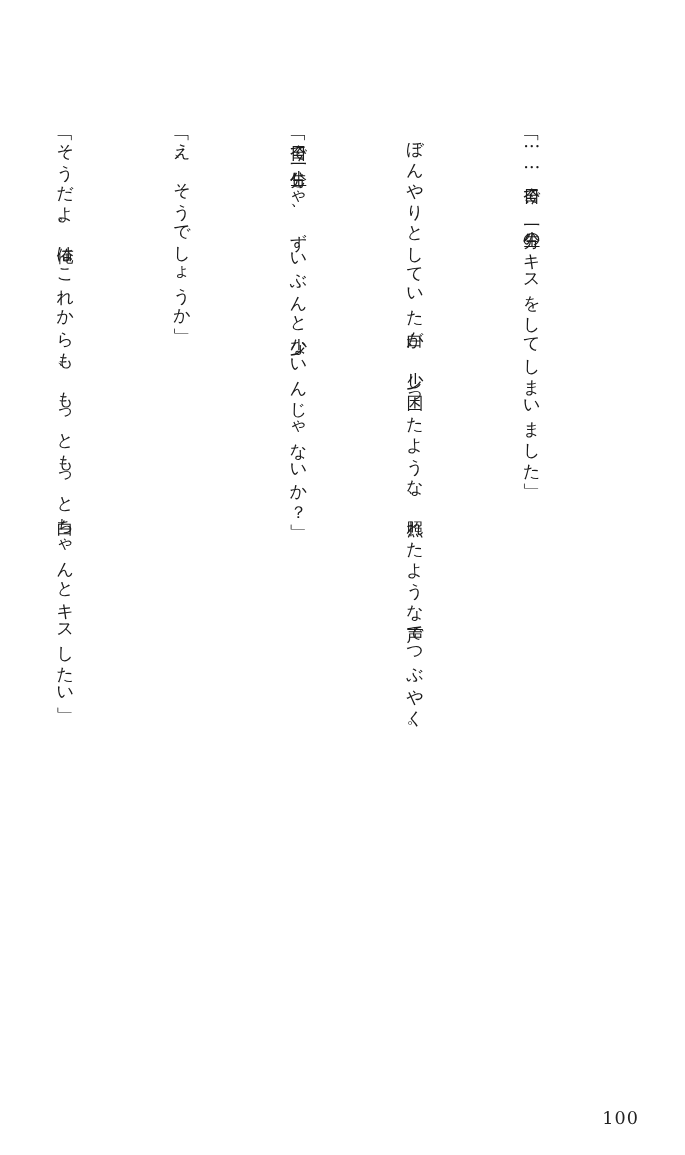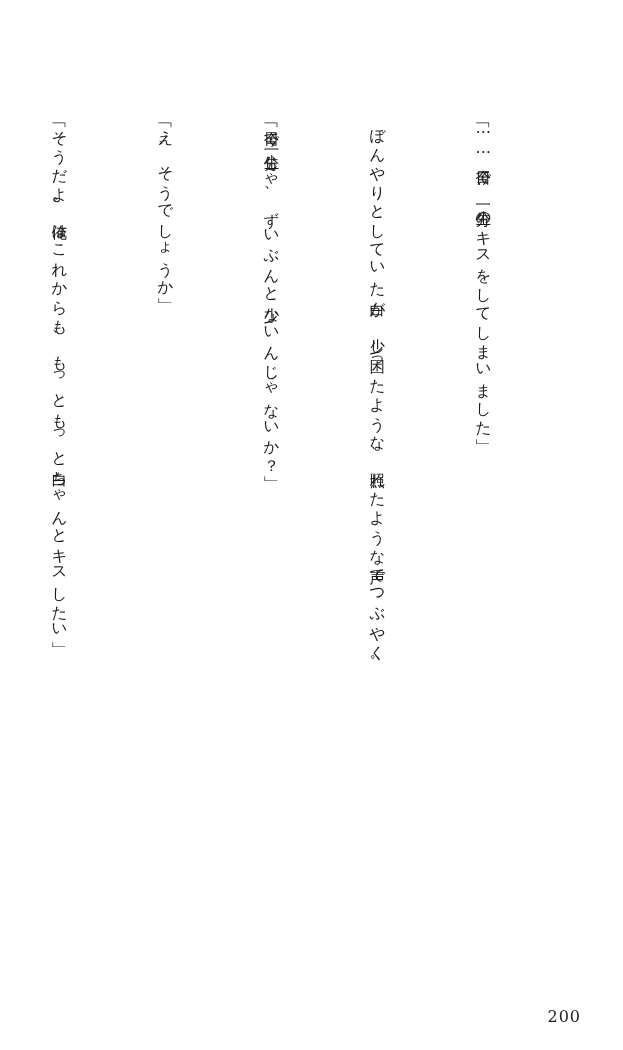--- a/index.html
+++ b/index.html
@@ -69,15 +69,15 @@
     
     
     
     
     
     
     
     
   </div>
 
-  <div class="page-number">200</div>
+  <div class="page-number">100</div>
 
 </div>
 
 </body></html>

